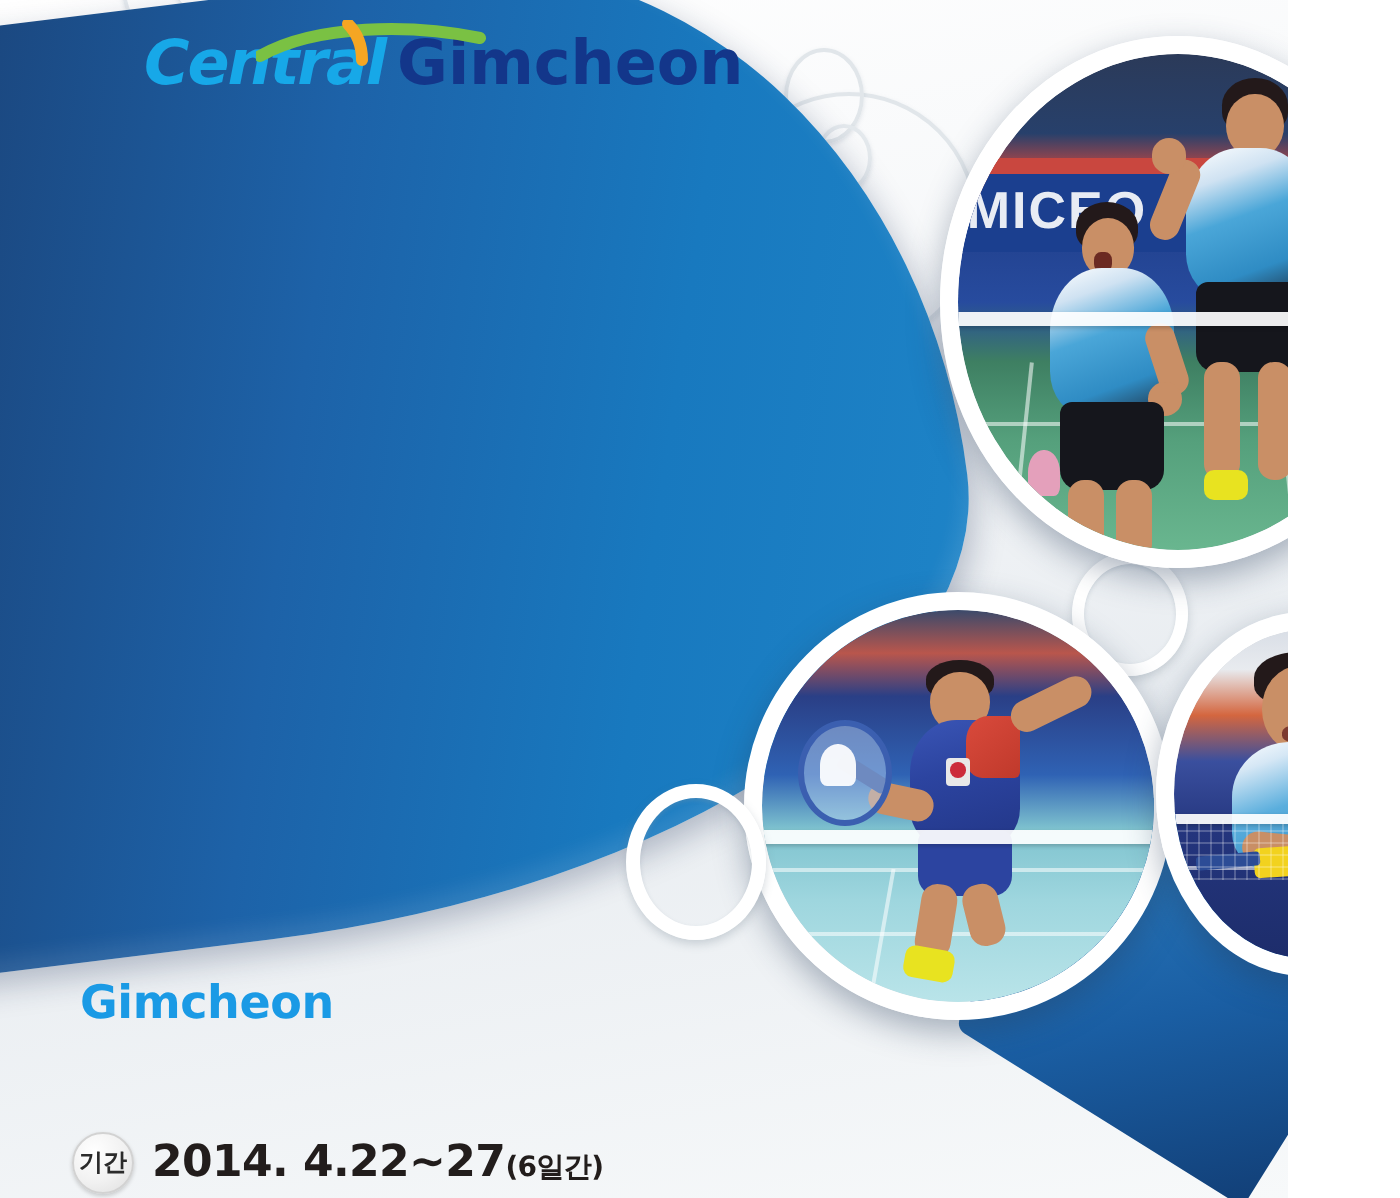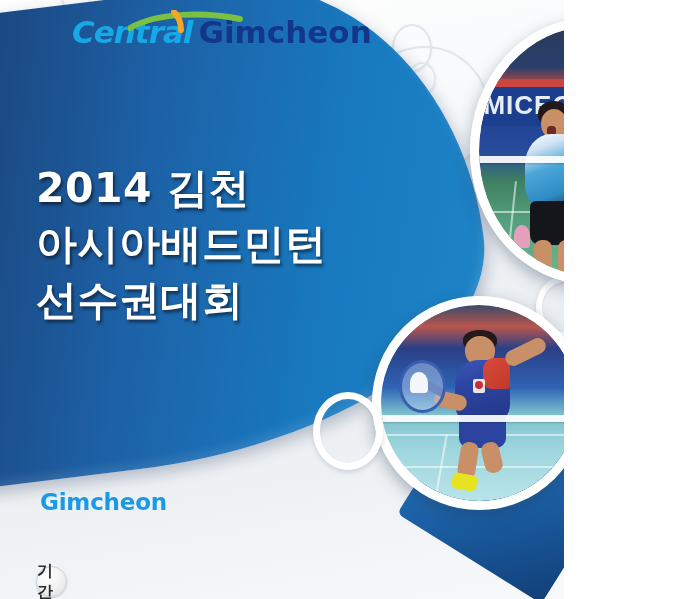--- a/index.html
+++ b/index.html
@@ -2,21 +2,21 @@
 <html><head>
 <meta charset="utf-8">
 <style>
   html,body{margin:0;padding:0;}
   body{
     width:700px;height:599px;overflow:hidden;
     font-family:"Liberation Sans",sans-serif;
     background:#ffffff;
   }
   #poster{
-    position:relative;width:564px;height:599px;overflow:hidden;
+    position:relative;width:644px;height:599px;overflow:hidden;
     background:linear-gradient(170deg,#ffffff 0%,#f4f6f8 38%,#e9edf1 62%,#f7f9fa 100%);
   }
 
   
   .ring{position:absolute;border-radius:50%;border-style:solid;border-color:#ffffff;
         box-shadow:0 2px 5px rgba(110,125,140,.30), inset 0 1px 2px rgba(140,155,170,.30);
         background:transparent;pointer-events:none;}
   .ringline{position:absolute;border-radius:50%;border:2px solid #e3e8ec;
         box-shadow:0 1px 2px rgba(150,165,180,.25);background:transparent;pointer-events:none;}
 
@@ -131,21 +131,21 @@
     white-space:nowrap;
   }
   #daterow{position:absolute;left:36px;top:566px;z-index:9;display:flex;align-items:center;gap:9px;}
   #date-badge{
     width:29px;height:29px;border-radius:50%;
     background:radial-gradient(circle at 35% 30%,#ffffff 0%,#f1f1f1 55%,#dedede 100%);
     border:1px solid #d2d2d2;
     box-shadow:0 1px 2px rgba(0,0,0,.18);
     display:flex;align-items:center;justify-content:center;
     font-family:"DejaVu Sans","Liberation Sans",sans-serif;
-    font-size:16px;font-weight:700;color:#2b2b2b;
+    font-size:12px;font-weight:700;color:#2b2b2b;
   }
   #date-text{
     font-family:"DejaVu Sans","Liberation Sans",sans-serif;
     font-size:22px;font-weight:700;color:#221d1c;letter-spacing:-.3px;white-space:nowrap;
   }
   #date-text .paren{font-size:14px;}
 </style>
 </head>
 <body>
 
@@ -167,25 +167,20 @@
   <div class="ring" style="left:536px;top:276px;width:46px;height:50px;border-width:6px;z-index:6;"></div>
 
   <div id="logo">
     <svg id="logo-swoosh" viewBox="0 0 120 24">
       <path d="M2 18 C30 2, 78 2, 112 9" stroke="#7ac143" stroke-width="6" fill="none" stroke-linecap="round"></path>
       <path d="M46 2 C50 6, 53 12, 53 20" stroke="#f5a623" stroke-width="6" fill="none" stroke-linecap="round"></path>
     </svg>
     <span id="logo-central">Central</span><span id="logo-gimcheon">Gimcheon</span>
   </div>
 
-  <div id="title-block">
-    <span class="tl">2014 김천</span>
-    <span class="tl">아시아배드민턴</span>
-    <span class="tl">선수권대회</span>
-  </div>
 
   <div class="photo" id="photo1">
     <div class="inner">
       <div class="court-a"></div>
 
       <div style="position:absolute;left:0;top:24%;width:100%;height:16%;background:#1b3f8f;"></div>
       <div style="position:absolute;left:0;top:21%;width:100%;height:3%;background:#c9473f;"></div>
       <div class="banner-text" style="left:2%;top:25.5%;font-size:26px;">MICEO</div>
       <div class="banner-text" style="left:86%;top:25.5%;font-size:26px;">M</div>
 
@@ -278,15 +273,18 @@
                       repeating-linear-gradient(90deg,rgba(255,255,255,.22) 0 1px,transparent 1px 6px);"></div>
     </div>
   </div>
 
   <div id="bottom">
     <div id="line-city">Gimcheon</div>
   </div>
 
   <div id="daterow">
     <div id="date-badge">기간</div>
+    <div id="date-text">
+      <span>2014. 4.22~27</span><span class="paren">(6일간)</span>
+    </div>
   </div>
 
 </div>
 
 </body></html>

